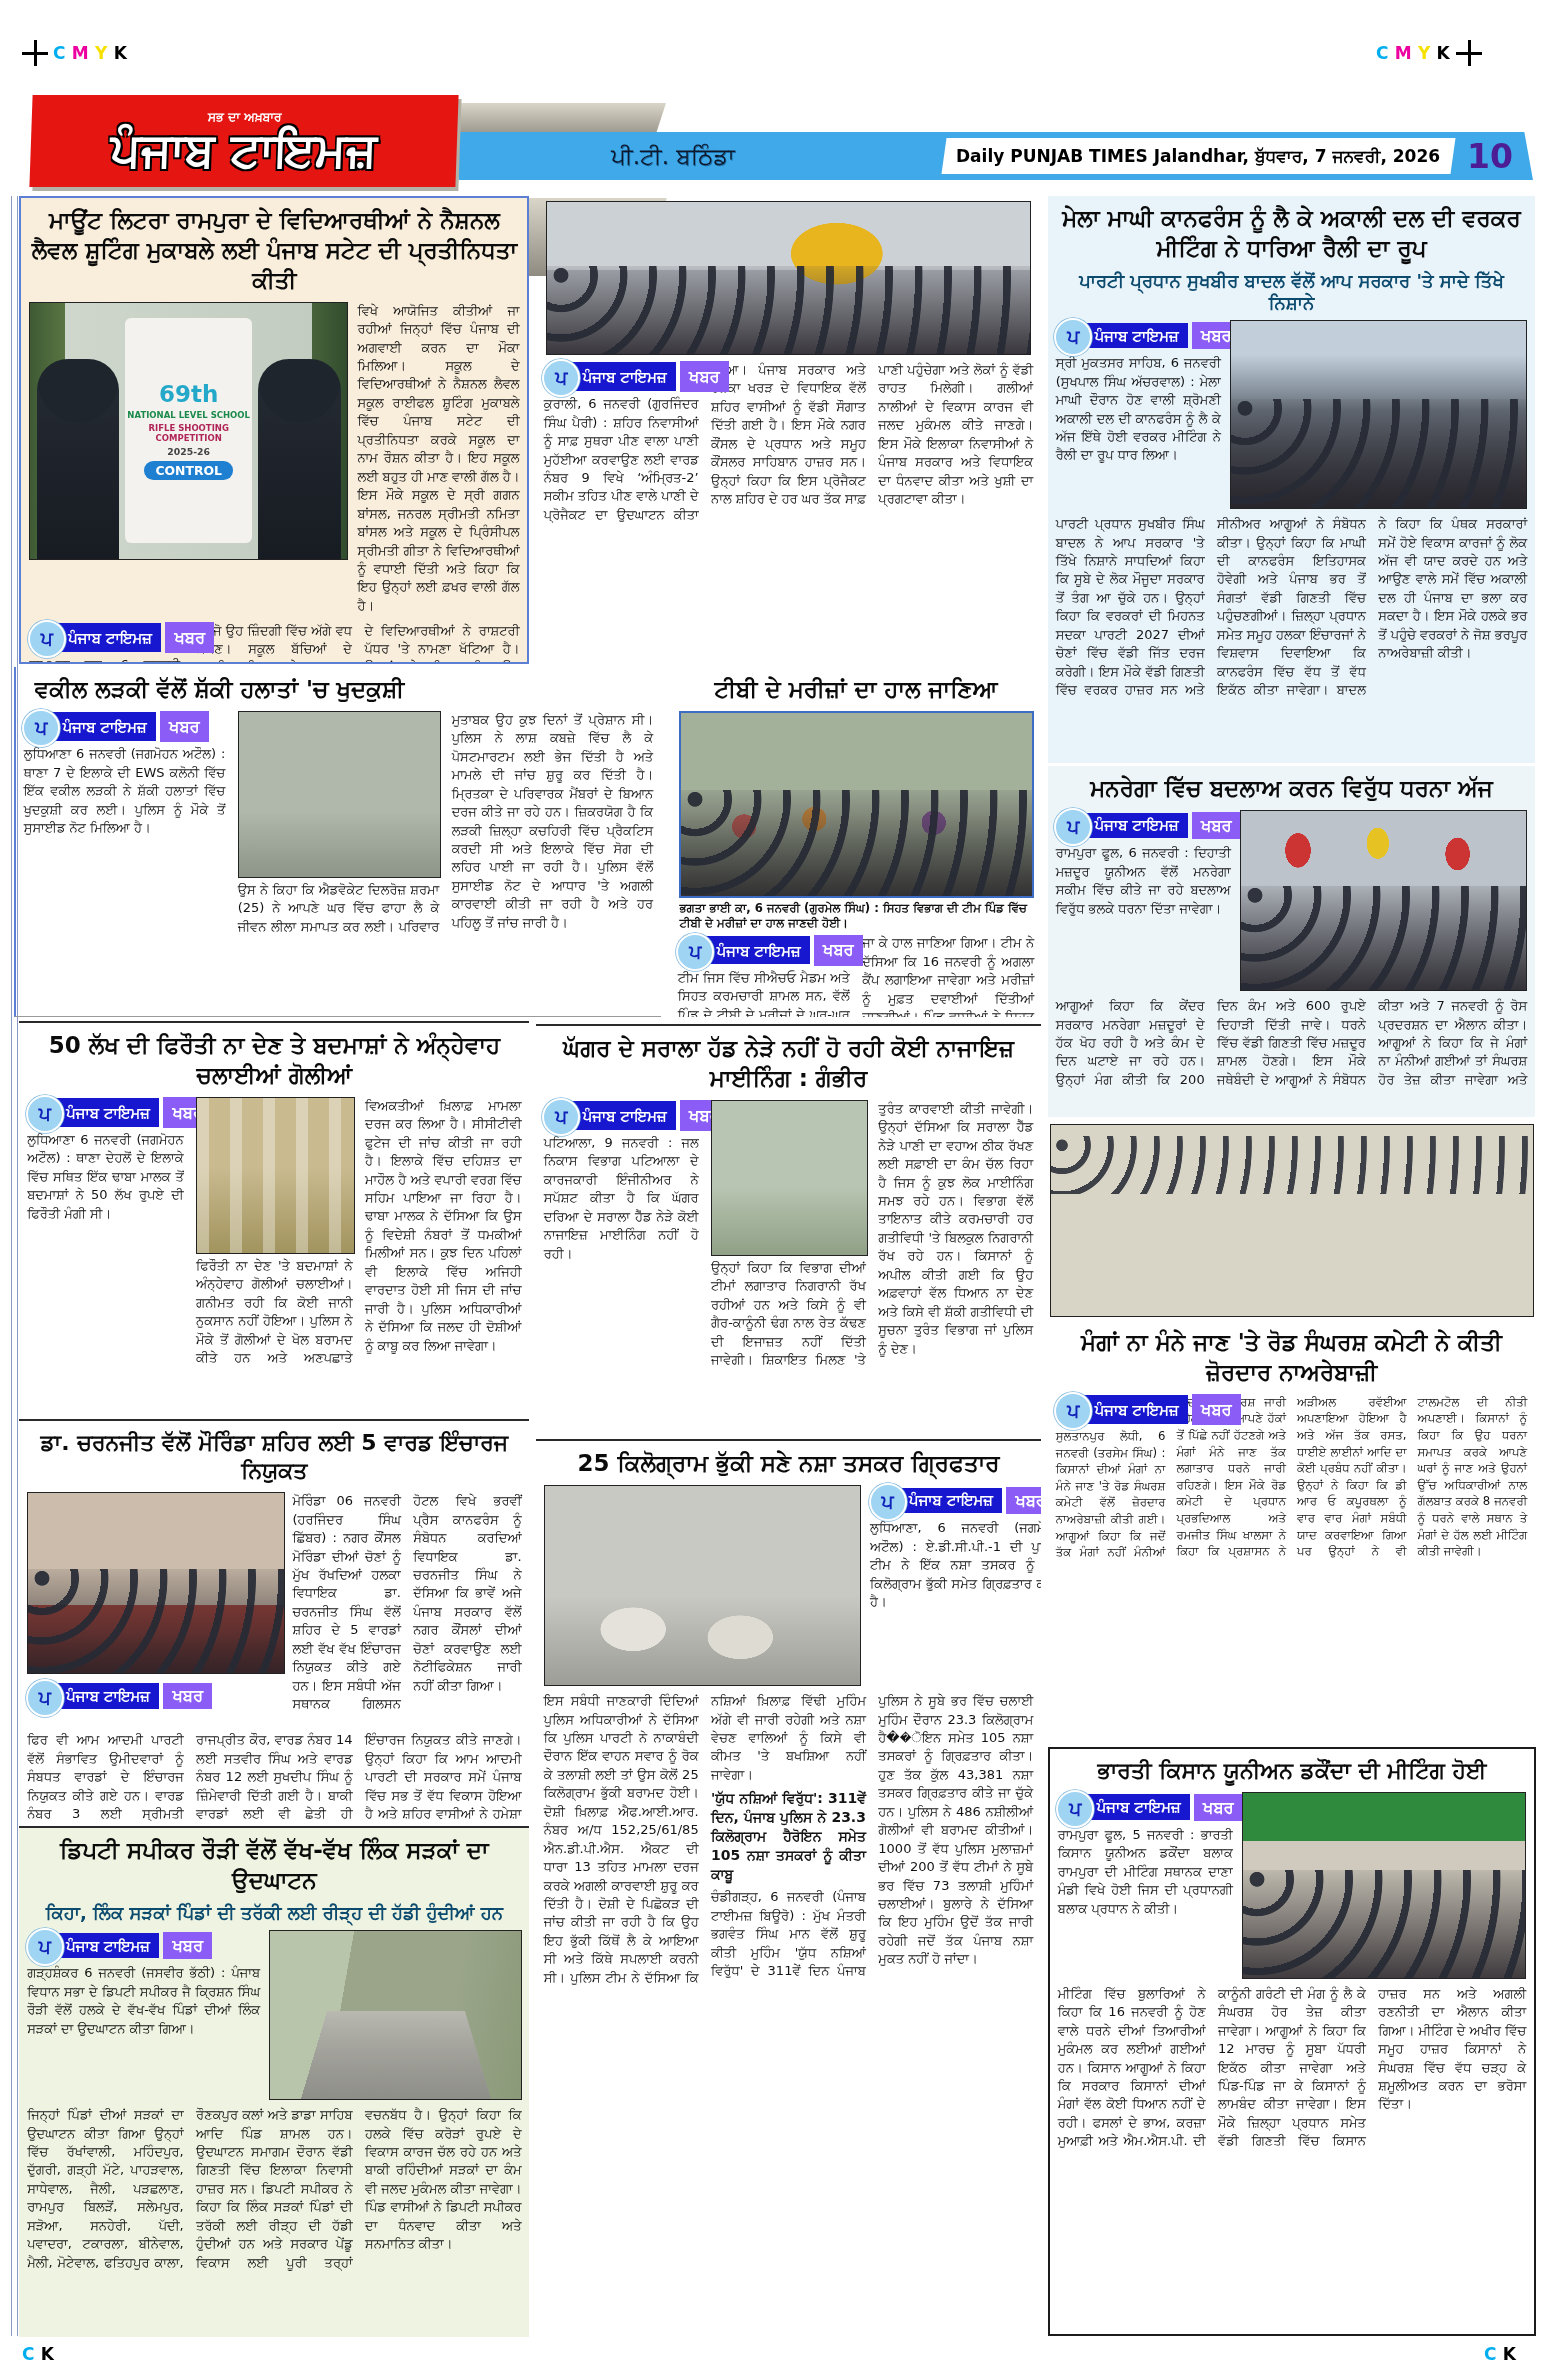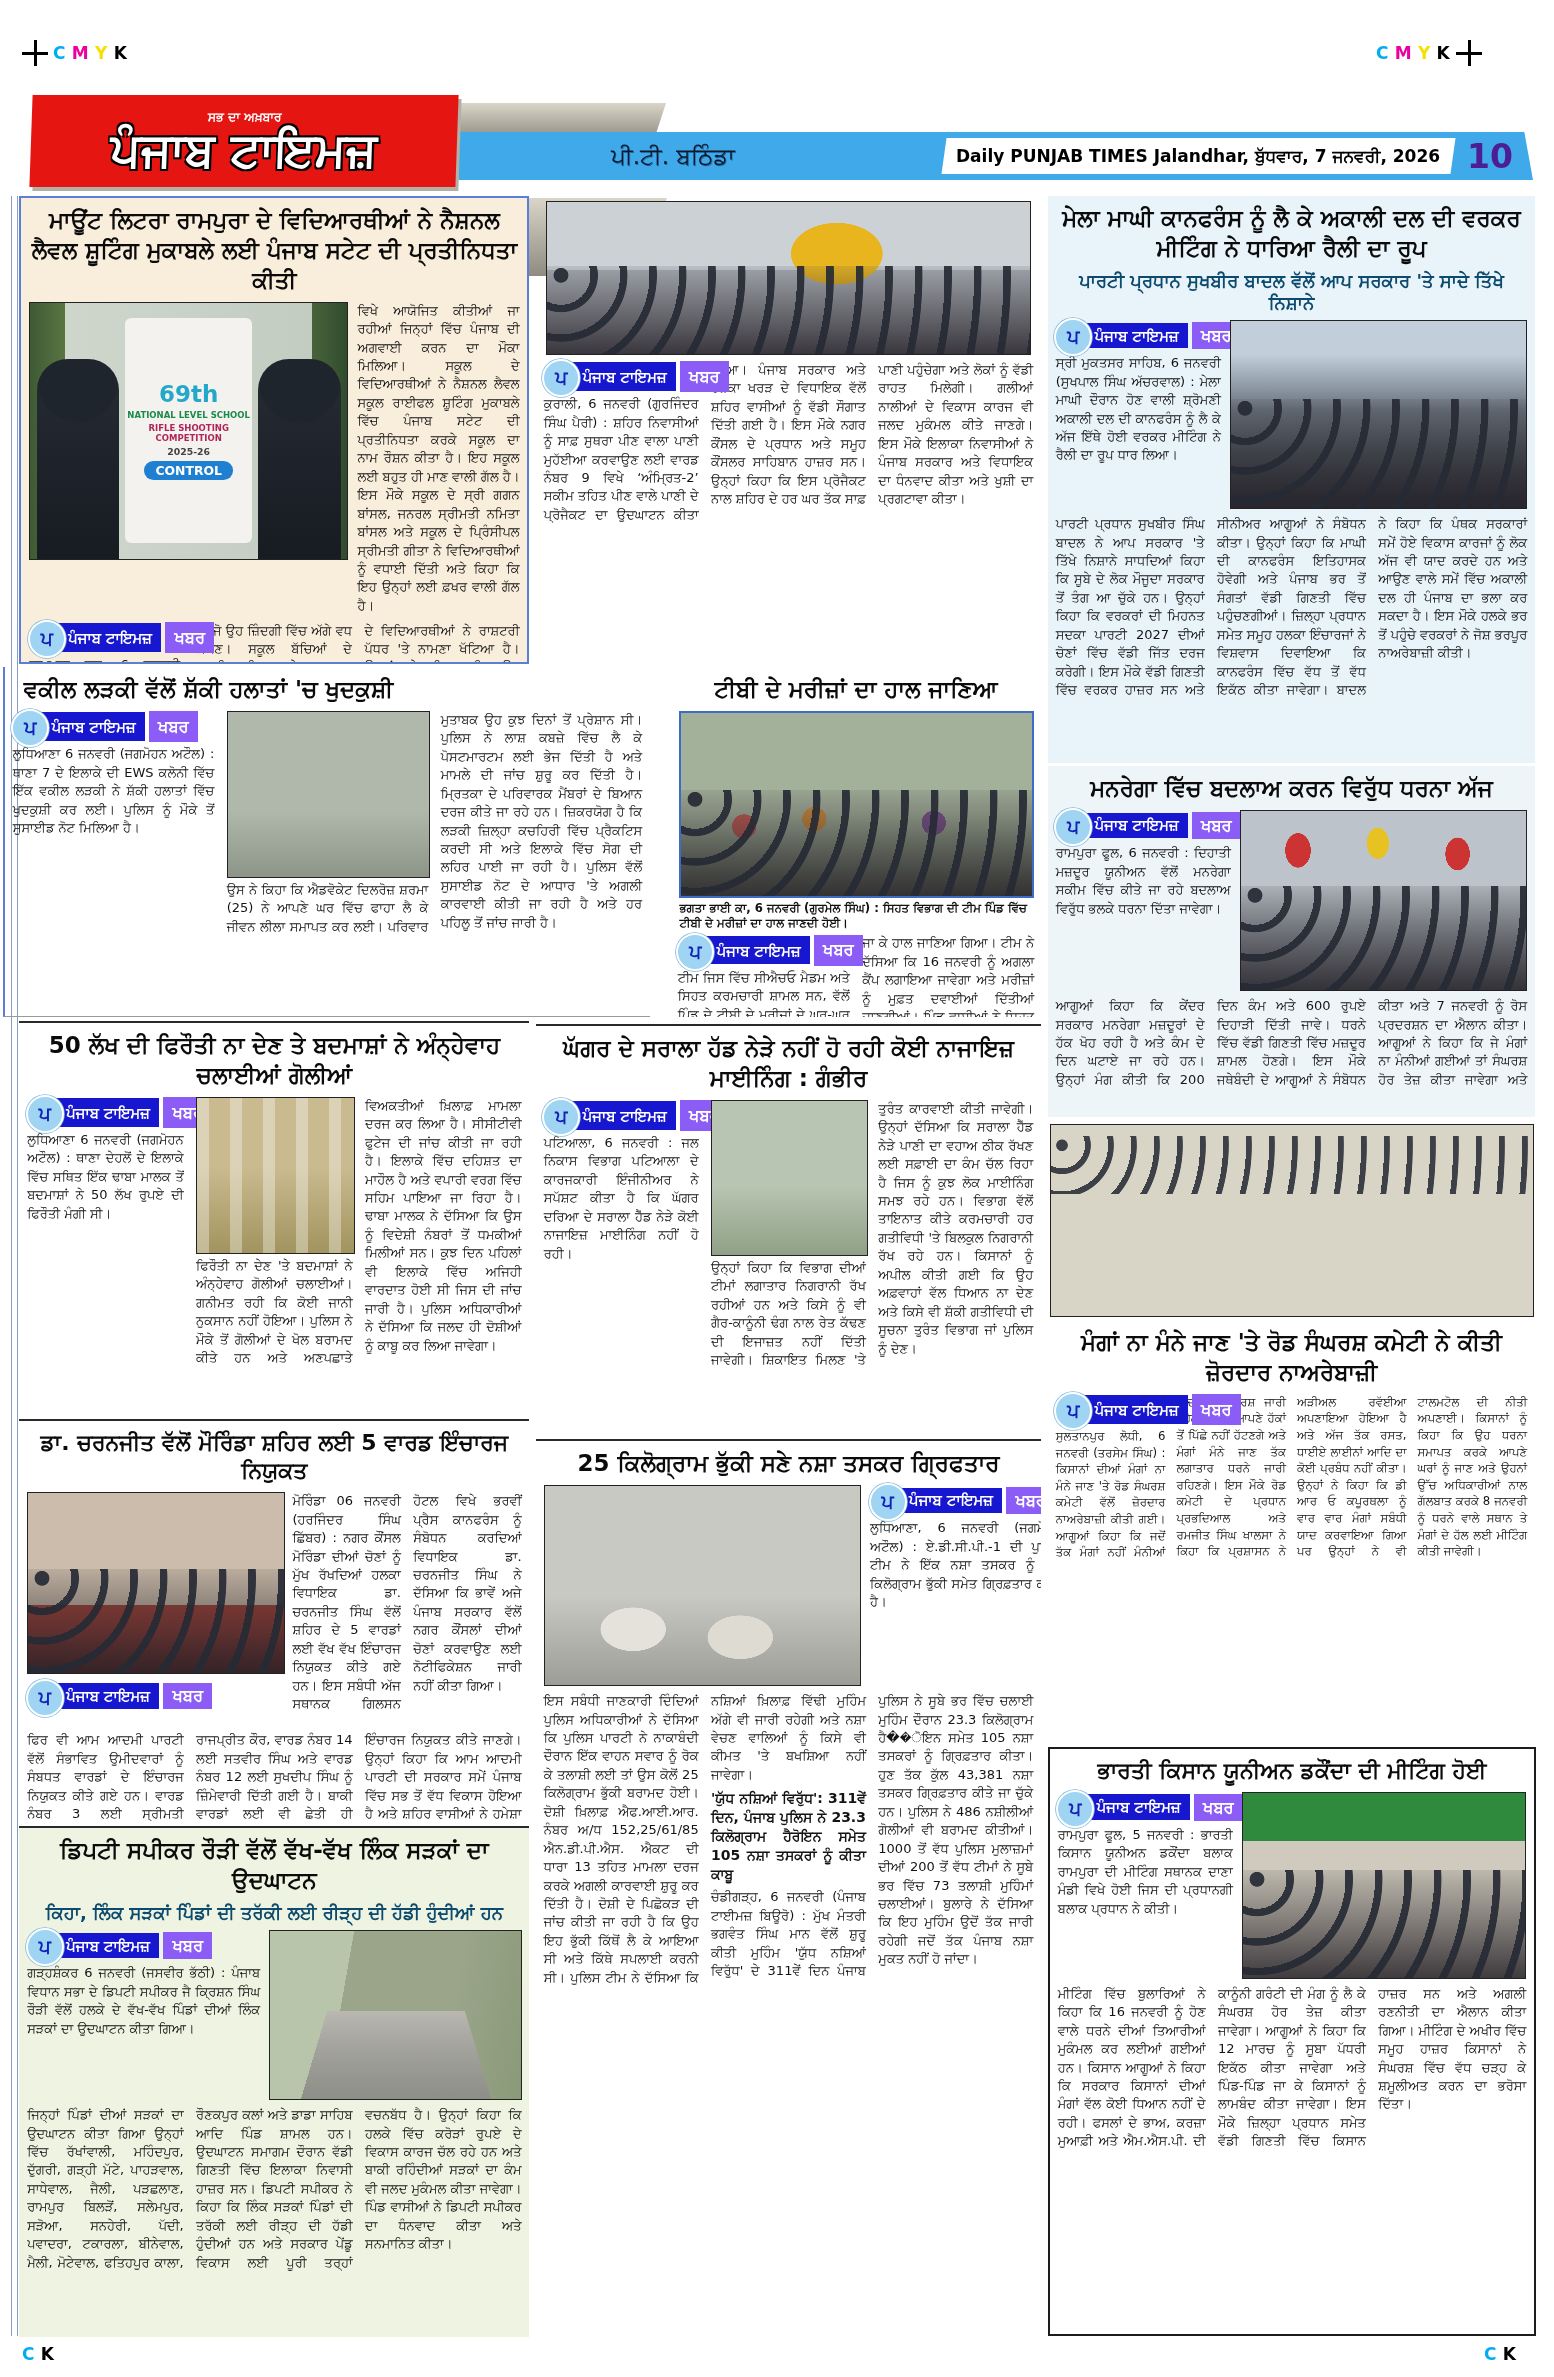--- a/index.html
+++ b/index.html
@@ -98,21 +98,21 @@
        linear-gradient(#c9c9c4 0 55%,#9d9d97 100%);}
   .pL{background:linear-gradient(100deg,#b9c5aa 0 30%,#9aa58a 30% 70%,#8a9a78 100%);}
   .pL:before{content:"";position:absolute;left:18%;right:18%;top:40%;bottom:0;background:linear-gradient(#b9b9b2,#8e8e88);transform:perspective(155px) rotateX(30deg);}
   .pM:before{content:"";position:absolute;left:0;right:0;top:0;height:26%;background:#2f8a3d;}
   .caption{font-size:11.7px;font-weight:bold;margin:3.1px 1.6px;line-height:1.3;}
 
   
   #art-a{left:19.4px;top:196px;width:510px;height:468px;background:#f9eedc;border:2.3px solid #5b7fd4;}
   #art-b{left:536px;top:196px;width:505px;height:468px;}
   #art-c{left:1048px;top:196px;width:487px;height:567px;background:#e9f3fa;}
-  #art-d{left:3px;top:667px;width:647px;height:350px;border-left:2.3px solid #5b7fd4;border-bottom:0.8px solid #999;}
+  #art-d{left:14px;top:667px;width:647px;height:350px;border-left:2.3px solid #5b7fd4;border-bottom:0.8px solid #999;}
   #art-e{left:670px;top:667px;width:372px;height:350px;}
   #art-f{left:1048px;top:766px;width:487px;height:351px;background:#eef5f9;}
   #art-g{left:19.4px;top:1021px;width:510px;height:393px;}
   #art-h{left:536px;top:1024px;width:505px;height:410px;}
   #photo-i{left:1050px;top:1124px;width:482px;height:191px;}
   #art-i{left:1048px;top:1320px;width:487px;height:423px;}
   #art-j{left:19.4px;top:1419px;width:510px;height:402px;}
   #art-k{left:536px;top:1439px;width:505px;height:897px;}
   #art-l{left:19.4px;top:1826px;width:510px;height:511px;background:#eef4e1;}
   #art-m{left:1048px;top:1747px;width:488px;height:589px;border:2.3px solid #1c1c1c;background:#fff;}
@@ -281,21 +281,21 @@
 </div>
 
 <div class="article rule-top" id="art-h">
   <h2 class="headline hl-m">ਘੱਗਰ ਦੇ ਸਰਾਲਾ ਹੱਡ ਨੇੜੇ ਨਹੀਂ ਹੋ ਰਹੀ ਕੋਈ ਨਾਜਾਇਜ਼ ਮਾਈਨਿੰਗ : ਗੰਭੀਰ</h2>
   <div class="body cols3" style="height:316px;">
     <div class="badge">
       <span class="badge-circle">ਪ</span>
       <span class="badge-paper">ਪੰਜਾਬ ਟਾਇਮਜ਼</span>
       <span class="badge-tag">ਖਬਰ</span>
     </div>
-    <p>ਪਟਿਆਲਾ, 6 ਜਨਵਰੀ : ਜਲ ਨਿਕਾਸ ਵਿਭਾਗ ਪਟਿਆਲਾ ਦੇ ਕਾਰਜਕਾਰੀ ਇੰਜੀਨੀਅਰ ਨੇ ਸਪੱਸ਼ਟ ਕੀਤਾ ਹੈ ਕਿ ਘੱਗਰ ਦਰਿਆ ਦੇ ਸਰਾਲਾ ਹੈੱਡ ਨੇੜੇ ਕੋਈ ਨਾਜਾਇਜ਼ ਮਾਈਨਿੰਗ ਨਹੀਂ ਹੋ ਰਹੀ।</p>
+    <p>ਪਟਿਆਲਾ, 9 ਜਨਵਰੀ : ਜਲ ਨਿਕਾਸ ਵਿਭਾਗ ਪਟਿਆਲਾ ਦੇ ਕਾਰਜਕਾਰੀ ਇੰਜੀਨੀਅਰ ਨੇ ਸਪੱਸ਼ਟ ਕੀਤਾ ਹੈ ਕਿ ਘੱਗਰ ਦਰਿਆ ਦੇ ਸਰਾਲਾ ਹੈੱਡ ਨੇੜੇ ਕੋਈ ਨਾਜਾਇਜ਼ ਮਾਈਨਿੰਗ ਨਹੀਂ ਹੋ ਰਹੀ।</p>
     <div class="photo pH" style="width:100%;height:154px;margin:3.1px 0;"></div>
     <p>ਉਨ੍ਹਾਂ ਕਿਹਾ ਕਿ ਵਿਭਾਗ ਦੀਆਂ ਟੀਮਾਂ ਲਗਾਤਾਰ ਨਿਗਰਾਨੀ ਰੱਖ ਰਹੀਆਂ ਹਨ ਅਤੇ ਕਿਸੇ ਨੂੰ ਵੀ ਗੈਰ-ਕਾਨੂੰਨੀ ਢੰਗ ਨਾਲ ਰੇਤ ਕੱਢਣ ਦੀ ਇਜਾਜ਼ਤ ਨਹੀਂ ਦਿੱਤੀ ਜਾਵੇਗੀ। ਸ਼ਿਕਾਇਤ ਮਿਲਣ 'ਤੇ ਤੁਰੰਤ ਕਾਰਵਾਈ ਕੀਤੀ ਜਾਵੇਗੀ। ਉਨ੍ਹਾਂ ਦੱਸਿਆ ਕਿ ਸਰਾਲਾ ਹੈੱਡ ਨੇੜੇ ਪਾਣੀ ਦਾ ਵਹਾਅ ਠੀਕ ਰੱਖਣ ਲਈ ਸਫ਼ਾਈ ਦਾ ਕੰਮ ਚੱਲ ਰਿਹਾ ਹੈ ਜਿਸ ਨੂੰ ਕੁਝ ਲੋਕ ਮਾਈਨਿੰਗ ਸਮਝ ਰਹੇ ਹਨ। ਵਿਭਾਗ ਵੱਲੋਂ ਤਾਇਨਾਤ ਕੀਤੇ ਕਰਮਚਾਰੀ ਹਰ ਗਤੀਵਿਧੀ 'ਤੇ ਬਿਲਕੁਲ ਨਿਗਰਾਨੀ ਰੱਖ ਰਹੇ ਹਨ। ਕਿਸਾਨਾਂ ਨੂੰ ਅਪੀਲ ਕੀਤੀ ਗਈ ਕਿ ਉਹ ਅਫ਼ਵਾਹਾਂ ਵੱਲ ਧਿਆਨ ਨਾ ਦੇਣ ਅਤੇ ਕਿਸੇ ਵੀ ਸ਼ੱਕੀ ਗਤੀਵਿਧੀ ਦੀ ਸੂਚਨਾ ਤੁਰੰਤ ਵਿਭਾਗ ਜਾਂ ਪੁਲਿਸ ਨੂੰ ਦੇਣ।</p>
   </div>
 </div>
 
 <div class="photo pI" id="photo-i" style="position:absolute;"></div>
 
 <div class="article" id="art-i">
   <h2 class="headline hl-m">ਮੰਗਾਂ ਨਾ ਮੰਨੇ ਜਾਣ 'ਤੇ ਰੋਡ ਸੰਘਰਸ਼ ਕਮੇਟੀ ਨੇ ਕੀਤੀ ਜ਼ੋਰਦਾਰ ਨਾਅਰੇਬਾਜ਼ੀ</h2>
   <div class="body cols4" style="height:334px;font-size:11.7px;">

